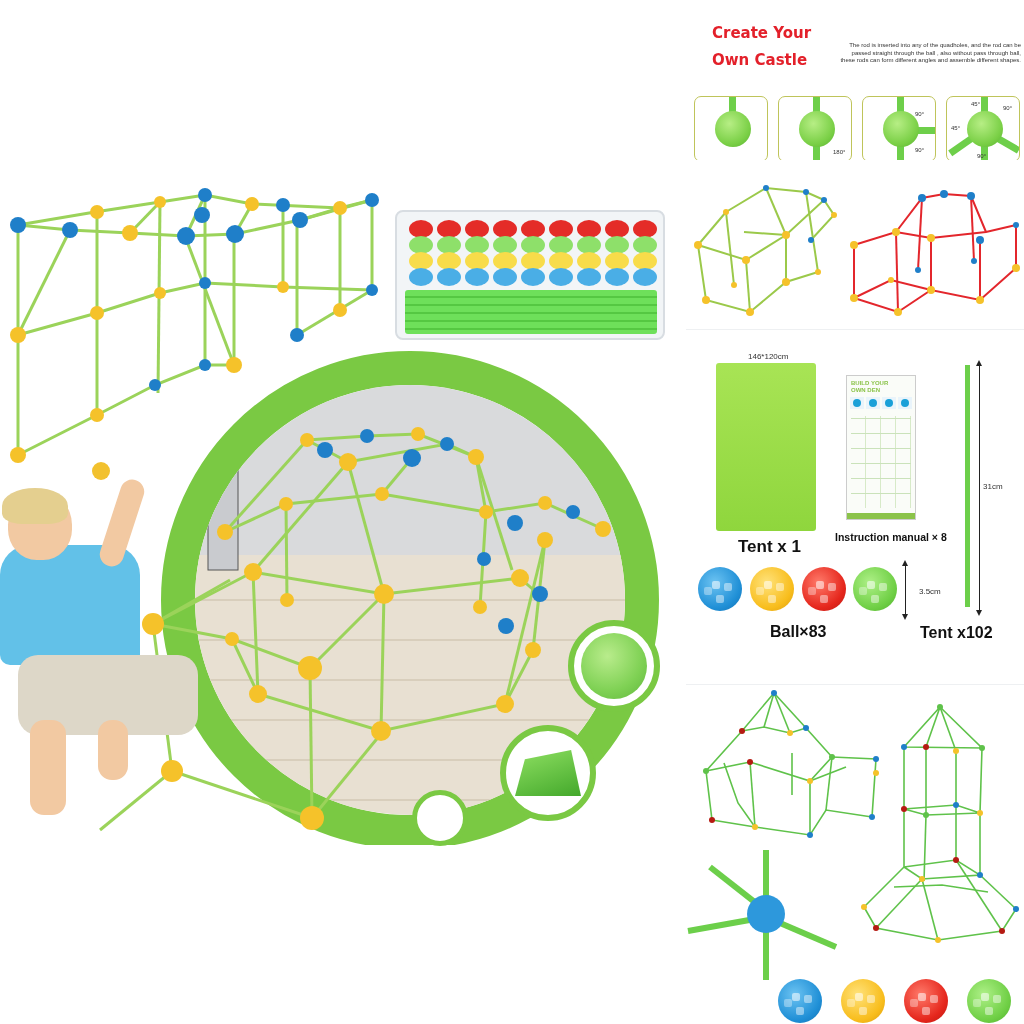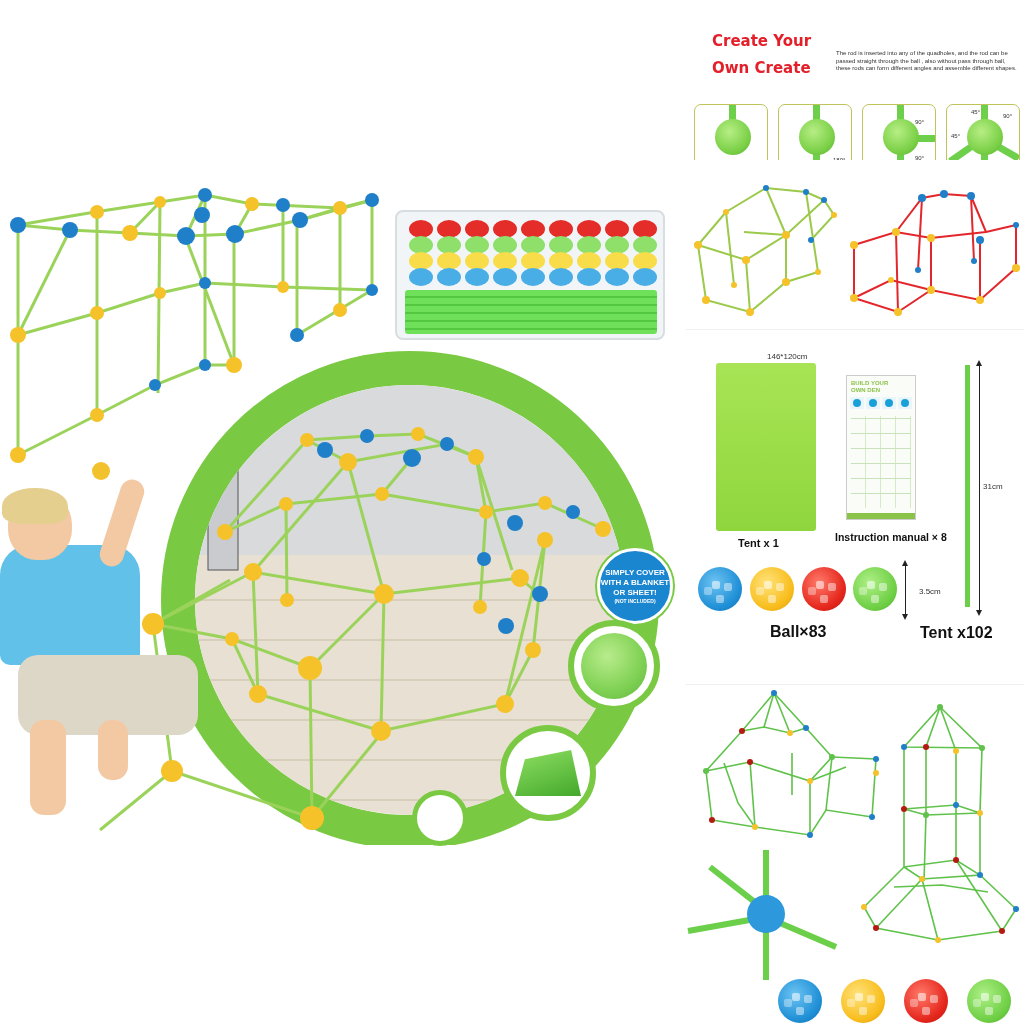--- a/index.html
+++ b/index.html
@@ -44,21 +44,21 @@
   .boy-shirt { left: 0px; top: 545px; width: 140px; height: 120px; border-radius: 30px 30px 10px 10px; background: #62c1e8; }
   .boy-arm { left: 110px; top: 478px; width: 24px; height: 90px; background: #f2c9a2; border-radius: 12px; transform: rotate(18deg); }
   .boy-pants { left: 18px; top: 655px; width: 180px; height: 80px; border-radius: 20px; background: #ddd7c8; }
   .boy-leg1 { left: 30px; top: 720px; width: 36px; height: 95px; border-radius: 14px; background: #f2c9a2; }
   .boy-leg2 { left: 98px; top: 720px; width: 30px; height: 60px; border-radius: 14px; background: #f2c9a2; }
   .held-ball { left: 92px; top: 462px; width: 18px; height: 18px; border-radius: 50%; background: #f2c12e; }
 
   
   #right-col { left: 686px; top: 0; width: 338px; height: 1024px; }
   .panel { position: absolute; left: 0; width: 338px; background: #fff; }
-  #p1 { top: 16px; height: 160px; }
+  #p1 { top: 8px; height: 160px; text-align: right; }
   #p2 { top: 160px; height: 170px; border-bottom: 1px solid #eef0f2; }
   #p3 { top: 335px; height: 345px; }
   #p4 { top: 684px; height: 340px; border-top: 1px solid #eef0f2; }
 
   .title-red { position: absolute; left: 26px; font-family: "DejaVu Sans", sans-serif; font-weight: bold; font-size: 15px; color: #e3202a; }
   .desc { position: absolute; left: 150px; top: 34px; width: 185px; font-size: 6px; line-height: 7.5px; color: #333; }
   .step-row { position: absolute; left: 8px; top: 88px; display: flex; gap: 10px; }
   .step { width: 74px; height: 66px; border: 1.5px solid #bfc45a; border-radius: 7px; position: relative; background: #fff; overflow: hidden; }
   .step .rod-v { position: absolute; left: 34px; top: 0; width: 7px; height: 66px; background: #6ecf4a; }
   .step .rod-h { position: absolute; left: 37px; top: 30px; width: 40px; height: 7px; background: #6ecf4a; }
@@ -283,40 +283,34 @@
 
   <div class="abs boy-shirt" style="top:370px;"></div>
   <div class="abs boy-arm" style="top:303px;"></div>
   <div class="abs held-ball" style="top:287px;"></div>
   <div class="abs boy-head" style="top:317px;"></div>
   <div class="abs boy-hair" style="top:313px;"></div>
   <div class="abs boy-pants" style="top:480px;"></div>
   <div class="abs boy-leg1" style="top:545px;"></div>
   <div class="abs boy-leg2" style="top:545px;"></div>
 
-  <div class="abs callout" style="top:373px;">
-    <span>SIMPLY COVER</span>
-    <span>WITH A BLANKET</span>
-    <span>OR SHEET!</span>
-    <small>(NOT INCLUDED)</small>
-  </div>
   <div class="abs circle-ball" style="top:445px;">
       <div class="ball"></div>
     </div>
   <div class="abs circle-tent" style="top:550px;">
       <div class="tent-shape"></div>
     </div>
   <div class="abs circle-sketch" style="top:615px;"></div>
 </div>
 
 <div id="right-col" class="abs">
 
   <div class="panel" id="p1">
     <div class="title-red" style="top:16px;">Create Your</div>
-    <div class="title-red" style="top:43px;">Own Create</div>
+    <div class="title-red" style="top:43px;">Own Castle</div>
     <div class="desc">The rod is inserted into any of the quadholes, and the rod can be passed straight through the ball , also without pass through ball, these rods can form different angles and assemble different shapes.</div>
     <div class="step-row">
       <div class="step">
         <div class="rod-v" style="height:20px"></div>
           <div class="sball"></div>
       </div>
       <div class="step">
         <div class="rod-v"></div>
           <div class="sball"></div>
         <span class="deg" style="left:54px; top:52px;">180°</span>
@@ -398,23 +392,23 @@
           <circle cx="258" cy="34" r="4" fill="#1f7fc9"></circle>
         <circle cx="285" cy="36" r="4" fill="#1f7fc9"></circle>
           <circle cx="232" cy="110" r="3" fill="#1f7fc9"></circle>
         <circle cx="288" cy="101" r="3" fill="#1f7fc9"></circle>
           <circle cx="205" cy="120" r="3" fill="#f5c22a"></circle>
       </g>
     </svg>
   </div>
 
   <div class="panel" id="p3">
-    <div class="sz-label" style="left:62px; top:17px;margin-left:19px;">146*120cm</div>
+    <div class="sz-label" style="left:62px; top:17px;">146*120cm</div>
     <div class="tent-block"></div>
-    <div class="item-label" style="left:52px; top:202px; font-size:11px;">Tent x 1</div>
+    <div class="item-label" style="left:52px; top:202px; font-size:17px;">Tent x 1</div>
 
     <div class="manual">
       <div class="manual-title">BUILD YOUR</div>
       <div class="manual-title" style="padding-top:0">OWN DEN</div>
       <div class="manual-steps">
           <span></span>
           <span></span>
           <span></span>
           <span></span>
         </div>

